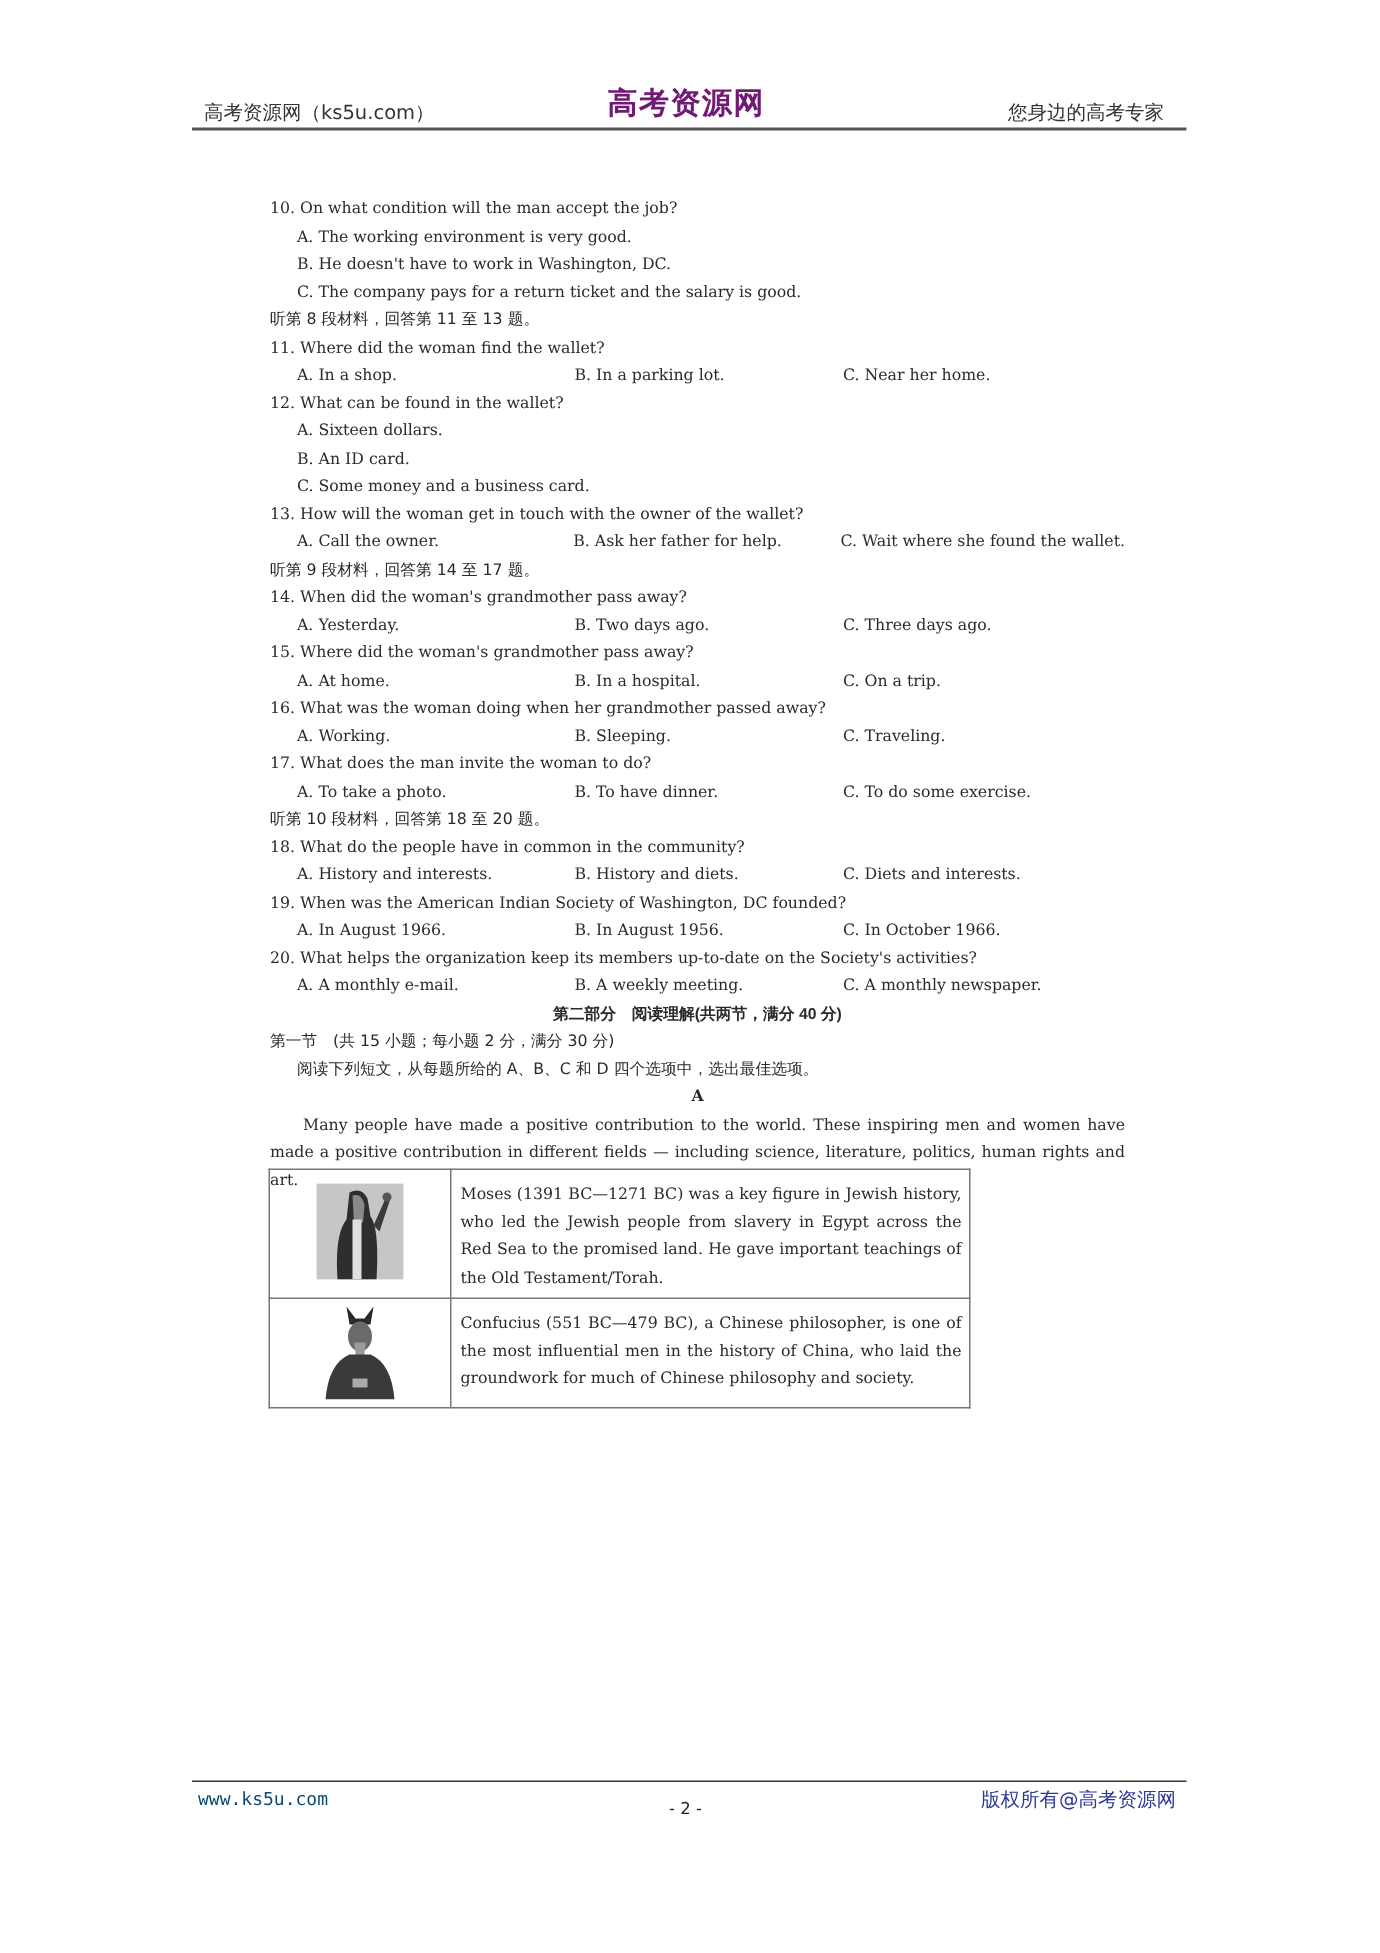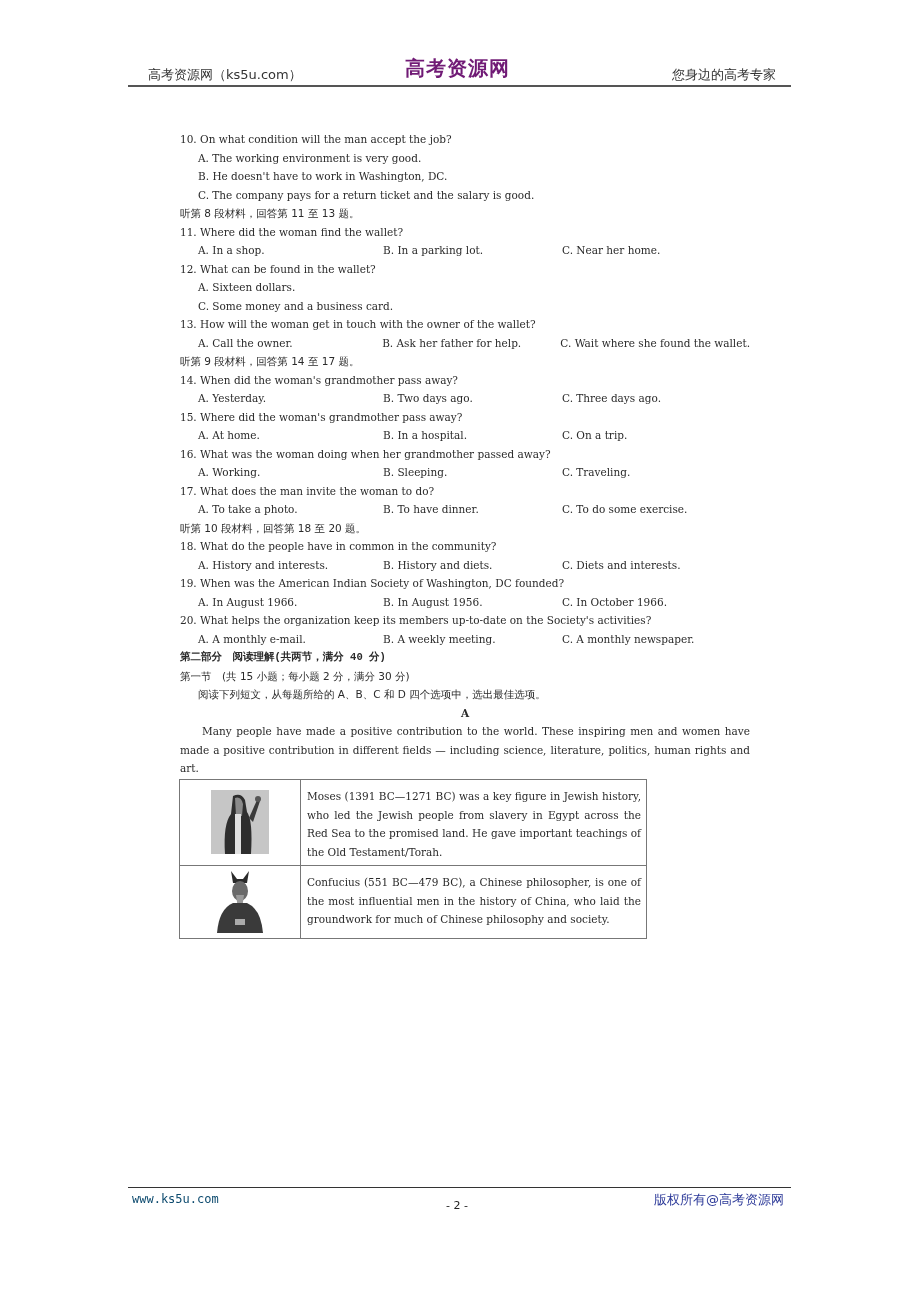--- a/index.html
+++ b/index.html
@@ -1,34 +1,34 @@
 <!DOCTYPE html>
 <html><head>
 <meta charset="utf-8">
 <style>
   html, body { margin: 0; padding: 0; background: #ffffff; }
   body { width: 920px; height: 1302px; position: relative; overflow: hidden;
          font-family: "DejaVu Serif", "Liberation Serif", serif; color: #2a2a2a; }
   .hdr-left { position: absolute; left: 136px; top: 66px; font-size: 13px; color: #333;
-              font-family: "DejaVu Sans", sans-serif; margin-left: 12px; }
+              font-family: "DejaVu Sans", sans-serif; }
   .hdr-center { position: absolute; left: 405px; top: 55px; font-size: 20px; color: #701a75;
                 font-family: "DejaVu Serif", serif; letter-spacing: 1px; font-weight: bold; }
   .hdr-right { position: absolute; right: 144px; top: 66px; font-size: 13px; color: #333;
                font-family: "DejaVu Sans", sans-serif; }
   .hdr-rule { position: absolute; left: 128px; width: 663px; top: 85px; height: 2px; background: #555; }
   .content { position: absolute; left: 180px; top: 130px; width: 570px; font-size: 10.5px; }
   .line { height: 18.5px; line-height: 18.5px; white-space: nowrap; position: relative; }
   .q { }
   .opt { padding-left: 18px; }
   .opts3 { display: flex; padding-left: 18px; }
   .opts3 span { display: inline-block; }
   .opts3 .a { width: 185px; }
   .opts3 .b { width: 179px; }
   .cn { font-family: "DejaVu Sans", sans-serif; font-size: 10.5px; }
-  .cn-bold { font-family: Liberation Mono, monospace; font-weight: bold; font-size: 10.5px; }
+  .cn-bold { font-family: Liberation Sans, sans-serif; font-weight: bold; font-size: 10.5px; text-align: center; }
   .center { text-align: center; font-weight: bold; }
   .para { text-indent: 22px; white-space: normal; line-height: 18.5px; text-align: justify; height: auto; }
   table.ppl { position: absolute; left: 179px; top: 779px; width: 468px; border-collapse: collapse;
               font-size: 10.5px; }
   table.ppl td { border: 1.5px solid #777; vertical-align: top; }
   table.ppl td.img { width: 118px; height: 70px; text-align: center; vertical-align: middle; }
   table.ppl td.txt { padding: 7px 5px 4px 6px; line-height: 18.5px; text-align: justify; }
   .portrait { display: inline-block; width: 58px; height: 64px; }
   .ftr-rule { position: absolute; left: 128px; width: 663px; top: 1187px; height: 1px; background: #333; }
   .ftr-left { position: absolute; left: 132px; top: 1192px; font-size: 12px; color: #0c4a6e;
@@ -56,20 +56,21 @@
 
   <div class="line q">11. Where did the woman find the wallet?</div>
   <div class="line opts3">
     <span class="a">A. In a shop.</span>
     <span class="b">B. In a parking lot.</span>
     <span>C. Near her home.</span>
   </div>
 
   <div class="line q">12. What can be found in the wallet?</div>
   <div class="line opt">A. Sixteen dollars.</div>
+  <div class="line opt">B. An ID card.</div>
   <div class="line opt">C. Some money and a business card.</div>
 
   <div class="line q">13. How will the woman get in touch with the owner of the wallet?</div>
   <div class="line opts3">
     <span class="a">A. Call the owner.</span>
     <span class="b">B. Ask her father for help.</span>
     <span>C. Wait where she found the wallet.</span>
   </div>
 
   <div class="line cn">听第 9 段材料，回答第 14 至 17 题。</div>

